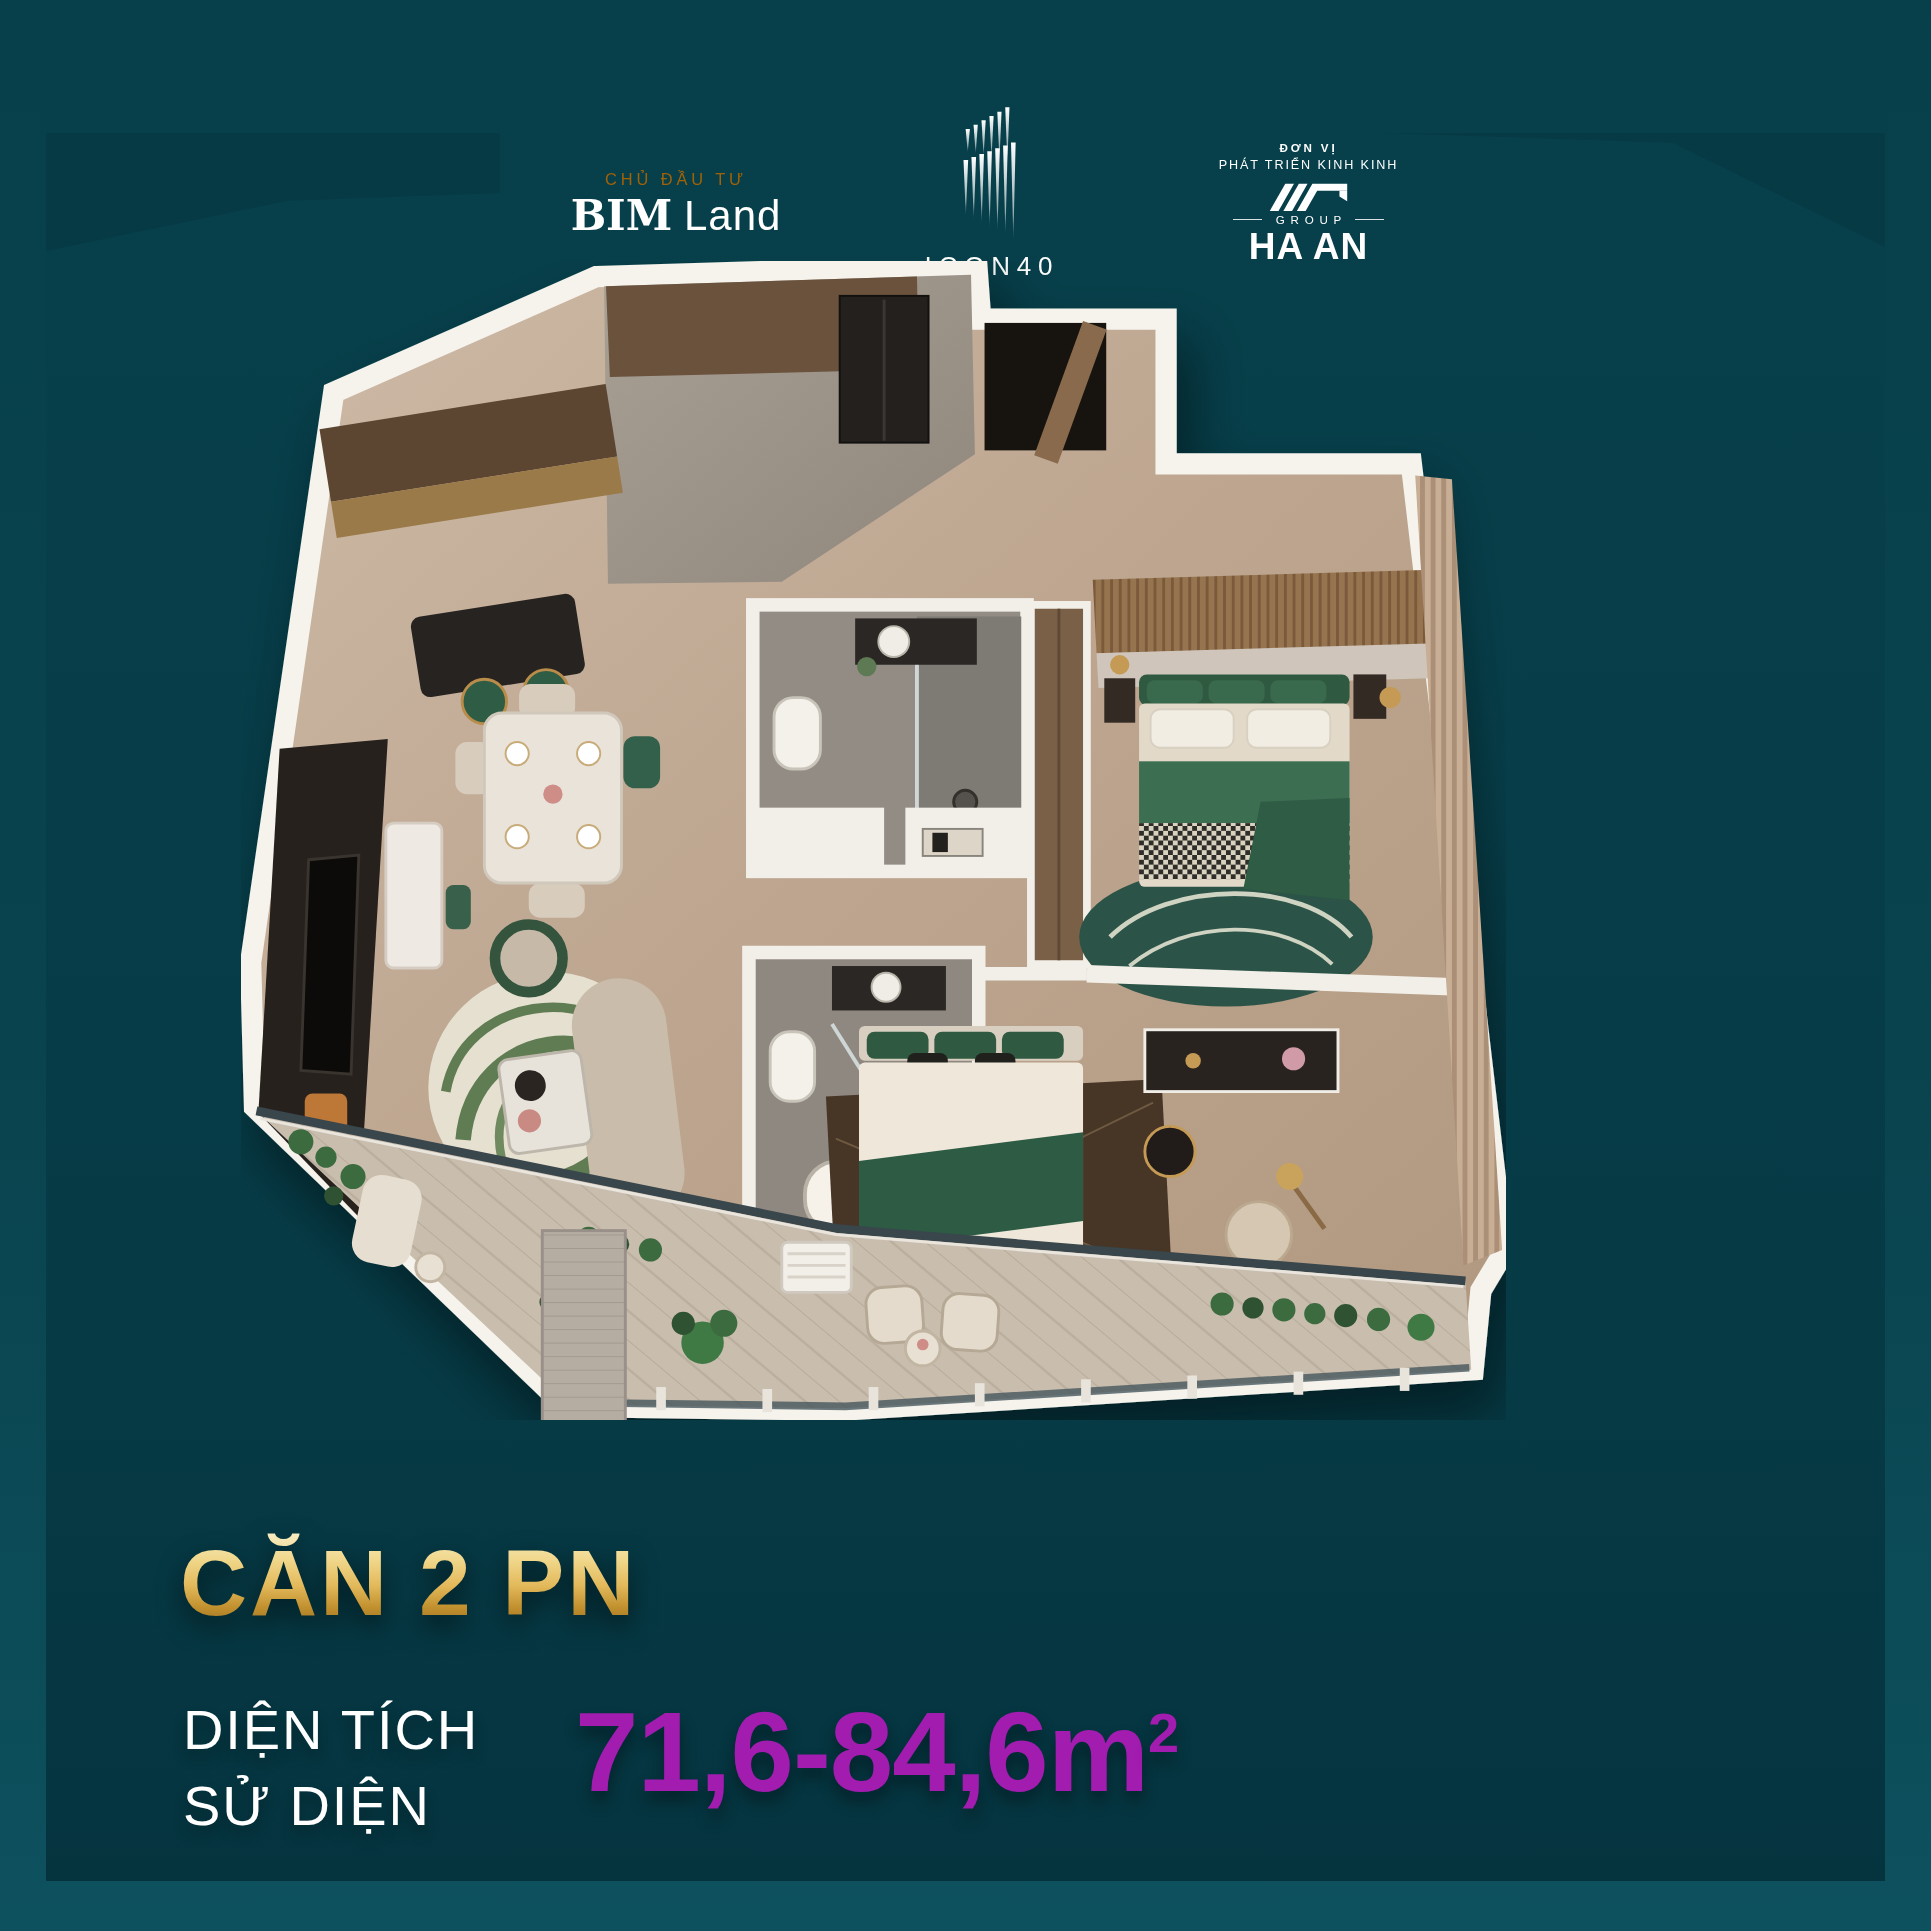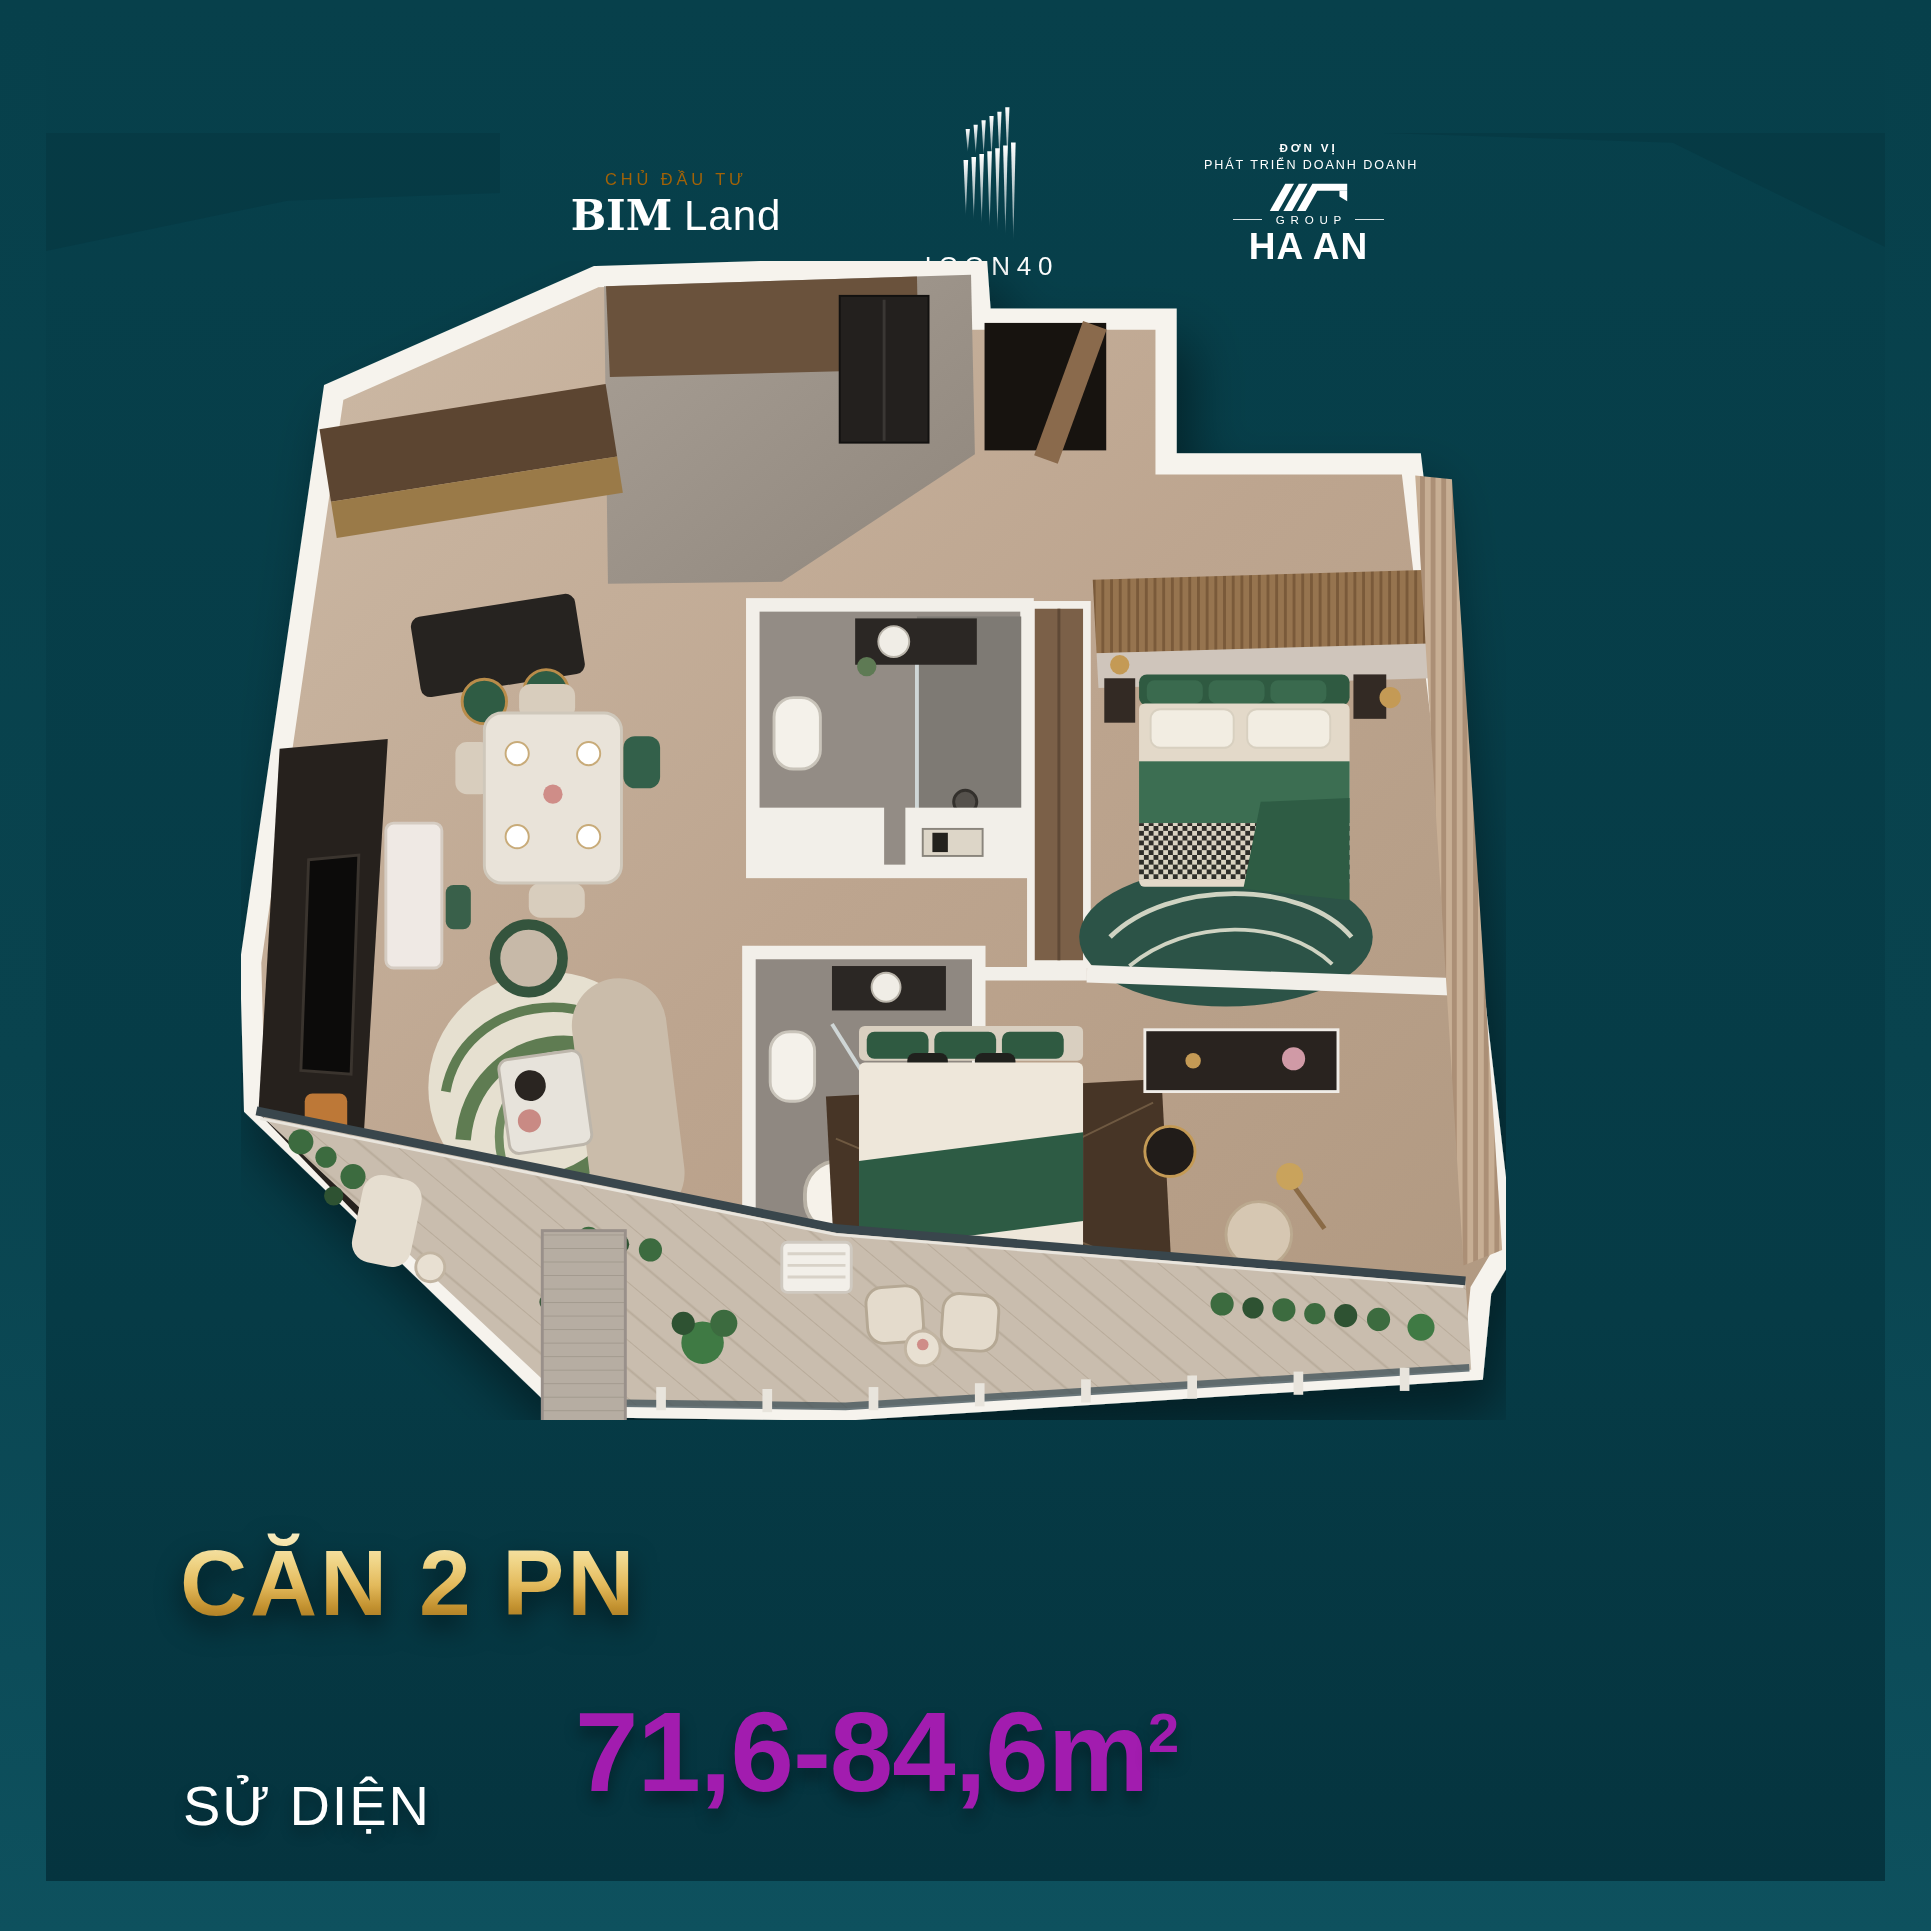--- a/index.html
+++ b/index.html
@@ -96,21 +96,21 @@
       <polygon points="35.4,50 40.2,50 37.8,136"></polygon>
       <polygon points="43.6,47 48.4,47 46,140"></polygon>
       <polygon points="51.8,44 56.6,44 54.2,146"></polygon>
     </g>
   </svg>
   <div class="name">ICON40</div>
 </div>
 
 <div class="logo-block haan">
   <div class="ey1">ĐƠN VỊ</div>
-  <div class="ey2">PHÁT TRIỂN DOANH DOANH</div>
+  <div class="ey2">PHÁT TRIỂN KINH KINH</div>
   <svg class="roof" width="89" height="33" viewBox="0 0 92 34">
     <g fill="#ffffff">
       <polygon points="6,34 22,6 31,6 15,34"></polygon>
       <polygon points="20,34 36,6 45,6 29,34"></polygon>
       <polygon points="34,34 50,6 86,6 86,13 55,13 43,34"></polygon>
       <polygon points="78,13 86,13 86,24 78,19"></polygon>
     </g>
   </svg>
   <div class="grouprow">
     <div class="rule"></div>
@@ -341,19 +341,19 @@
     </g>
   </g>
 
   <rect x="312" y="1004" width="86" height="232" fill="url(#planks)" stroke="#99908a" stroke-width="3"></rect>
   <rect x="560" y="1016" width="72" height="52" rx="6" fill="#f2efe9" stroke="#cfc9c0" stroke-width="3"></rect>
   <path d="M566 1028H626M566 1040H626M566 1052H626" stroke="#d8d2c8" stroke-width="3"></path>
 </svg>
 
 <div class="unit-type">CĂN 2 PN</div>
 <div class="area-label">
-  <br>
+  <span>DIỆN TÍCH</span><br>
   <span>SỬ DIỆN</span>
 </div>
 <div class="area-value">
   <span>71,6-84,6m</span><sup>2</sup>
 </div>
 
 
 </body></html>

